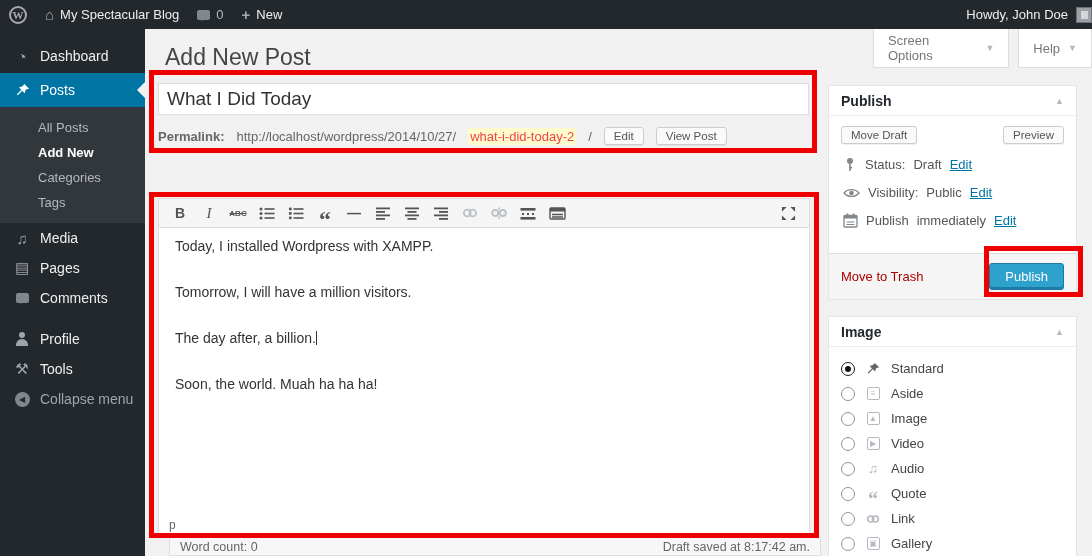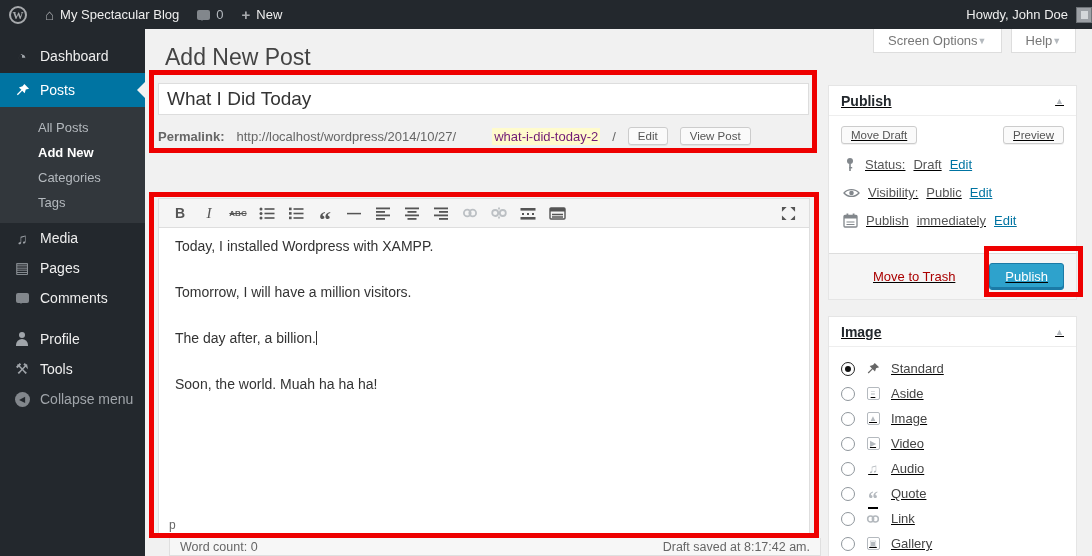--- a/index.html
+++ b/index.html
@@ -37,33 +37,33 @@
   .dim { color:#a0a5aa; }
   .person { position:relative; width:16px; height:15px; }
   .person::before { content:''; position:absolute; left:5px; top:0; width:6px; height:6px; border-radius:50%; background:#a0a5aa; }
   .person::after { content:''; position:absolute; left:2px; top:7px; width:12px; height:7px; border-radius:6px 6px 0 0; background:#a0a5aa; }
   .circ { width:15px; height:15px; border-radius:50%; background:#82878c; color:#23282d; font-size:8px;
     display:flex; align-items:center; justify-content:center; }
 
   
   #screen-tabs { position:absolute; left:873px; top:29px; display:flex; gap:9px; }
   .stab { background:#fff; border:1px solid #ddd; border-top:none; color:#777; font-size:13px;
-    padding:4px 14px; display:flex; gap:0; align-items:center; cursor:pointer; }
+    padding:4px 14px; display:flex; gap:8px; align-items:center; cursor:pointer; }
   .tri { color:#b4b9be; font-size:9px; }
 
   
   #page-title { position:absolute; left:165px; top:44px; font-size:23px; font-weight:400; color:#444; }
 
   
   #title-input { position:absolute; left:158px; top:83px; width:651px; height:32px; border:1px solid #ddd;
     background:#fff; font-size:19px; color:#333; padding:0 8px; font-family:"Liberation Sans",sans-serif; outline:none; }
   #permalink-row { position:absolute; left:158px; top:124px; width:660px; height:24px; display:flex; align-items:center;
     font-size:13px; color:#666; gap:12px; }
   #permalink-row b { font-weight:bold; }
-  .slug { background:#fffbcc; padding:1px 2px; color:#701a75;margin-left:24px; }
+  .slug { background:#fffbcc; padding:1px 2px; color:#ef4444; }
   .btn-small { background:#fafafa; border:1px solid #ccc; border-radius:3px; color:#555; font-size:11.5px;
     padding:2px 9px; cursor:pointer; box-shadow:0 1px 0 rgba(0,0,0,.06); }
 
   
   #add-media-btn { position:absolute; left:158px; top:163px; display:flex; align-items:center; gap:6px;
     background:#fafafa; border:1px solid #ccc; border-radius:3px; color:#555; font-size:13px; padding:3px 10px;
     cursor:pointer; box-shadow:0 1px 0 rgba(0,0,0,.06); }
   #editor-tabs { position:absolute; left:719px; top:170px; display:flex; gap:7px; }
   .etab { font-size:13px; padding:4px 10px 6px; cursor:pointer; }
   .etab.active { background:#fff; border:1px solid #dedede; border-bottom:none; color:#333; }
@@ -86,33 +86,33 @@
   #editor-content p { font-size:14px; color:#333; margin:0 0 29px; line-height:17px; }
   .caret { display:inline-block; width:1px; height:14px; background:#333; vertical-align:-2px; }
   #path-bar { position:absolute; left:0; bottom:0; height:22px; width:100%; padding:3px 10px; font-size:12px; color:#666; }
 
   
   #word-bar { position:absolute; left:169px; top:538px; width:652px; height:18px; background:#f7f7f7;
     border:1px solid #dfdfdf; border-top:none; display:flex; align-items:center; justify-content:space-between;
     padding:0 10px; font-size:12.5px; color:#666; }
 
   
-  .postbox { position:absolute; width:249px; background:#fff; border:1px solid #e5e5e5;text-decoration:underline; }
+  .postbox { position:absolute; width:249px; background:#fff; border:1px solid #e5e5e5; }
   .pb-head { height:30px; display:flex; align-items:center; justify-content:space-between; padding:0 12px;
     font-size:14px; font-weight:bold; color:#23282d; border-bottom:1px solid #eee; cursor:pointer; }
   .pb-tri { color:#b4b9be; font-size:9px; }
   #publish-box { left:828px; top:85px; }
   #pb-body { padding:10px 12px 12px; }
   #pb-buttons { display:flex; justify-content:space-between; margin-bottom:12px; }
   .misc-row { display:flex; align-items:center; gap:8px; font-size:13px; color:#555; margin:13px 2px; }
   .misc-row svg { color:#82878c; flex:none; }
   a.editlink { color:#0074a2; text-decoration:underline; cursor:pointer; }
   #pb-footer { background:#f5f5f5; border-top:1px solid #ddd; padding:9px 12px; display:flex;
     align-items:center; justify-content:space-between; }
-  #trash-link { color:#a00; font-size:13px; cursor:pointer; text-decoration:none;margin-left:32px; }
+  #trash-link { color:#a00; font-size:13px; cursor:pointer; text-decoration:none; }
   #publish-btn { background:#2ea2cc; border:1px solid #1b7aa6; border-radius:3px; color:#fff; font-size:13px;
     padding:5px 15px; cursor:pointer; box-shadow:inset 0 -2px 0 #1b7aa6; }
 
   #format-box { left:828px; top:316px; height:245px; overflow:hidden; }
   #fb-body { padding:9px 12px; }
   .fmt-row { height:25px; display:flex; align-items:center; gap:9px; font-size:13px; color:#444; cursor:pointer; }
   .radio { width:14px; height:14px; border:1px solid #8f969c; border-radius:50%; background:#fff; position:relative; flex:none; }
   .radio.checked { border-color:#222; }
   .radio.checked::after { content:''; position:absolute; left:3px; top:3px; width:6px; height:6px; border-radius:50%; background:#111; }
   .ficon { width:18px; display:flex; align-items:center; justify-content:center; color:#b4b9be; flex:none; }

